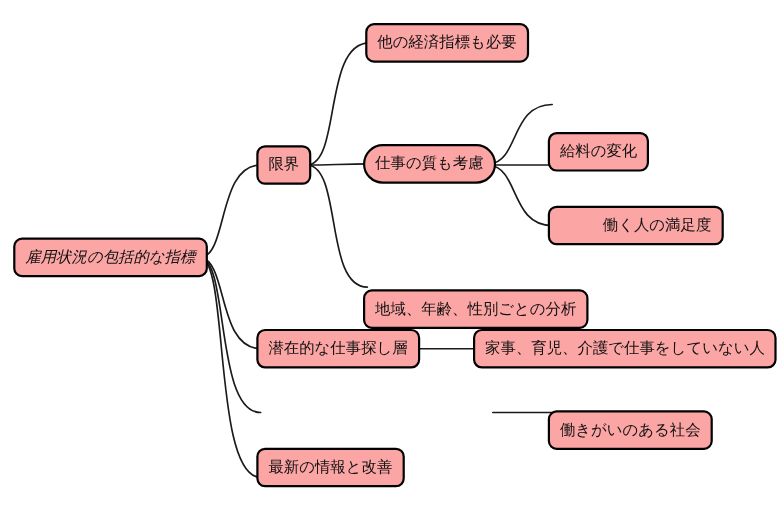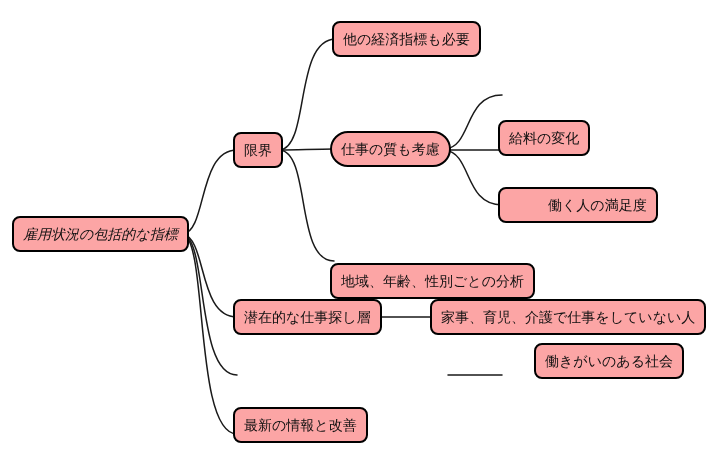--- a/index.html
+++ b/index.html
@@ -46,21 +46,21 @@
   .n-limits      { left: 233px; top: 132px; }
   .n-other       { left: 332px; top: 21px;  }
   .n-quality     { left: 330px; top: 131px; border-radius: 18px; }
   .n-salary      { left: 498px; top: 77px; margin-top: 43px;  }
   .n-hours       { left: 498px; top: 132px; }
   .n-satisfy     { left: 498px; top: 187px; padding-left: 48px; }
   .n-demo        { left: 330px; top: 243px; margin-top: 20px; }
   .n-potential   { left: 233px; top: 299px; }
   .n-notworking  { left: 430px; top: 299px; }
   .n-policy      { left: 233px; top: 357px; }
-  .n-society     { left: 498px; top: 343px; margin-left: 36px; }
+  .n-society     { left: 498px; top: 373px; }
   .n-latest      { left: 233px; top: 407px; }
 </style>
 </head>
 <body>
 
 <div class="canvas">
 
   <svg class="edges-layer" viewBox="0 0 712 471" xmlns="http://www.w3.org/2000/svg">
     <path d="M183,234 C207,231 198,150 237,150"></path>
     <path d="M183,234 C207,239 198,317 237,317"></path>

